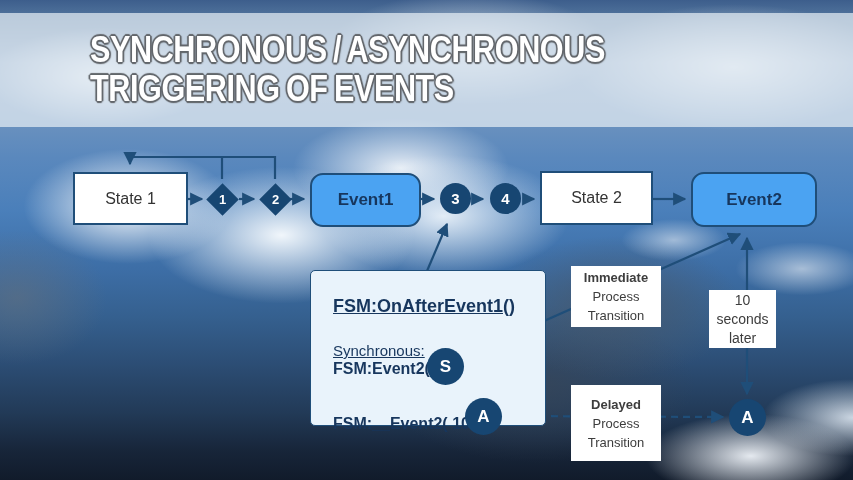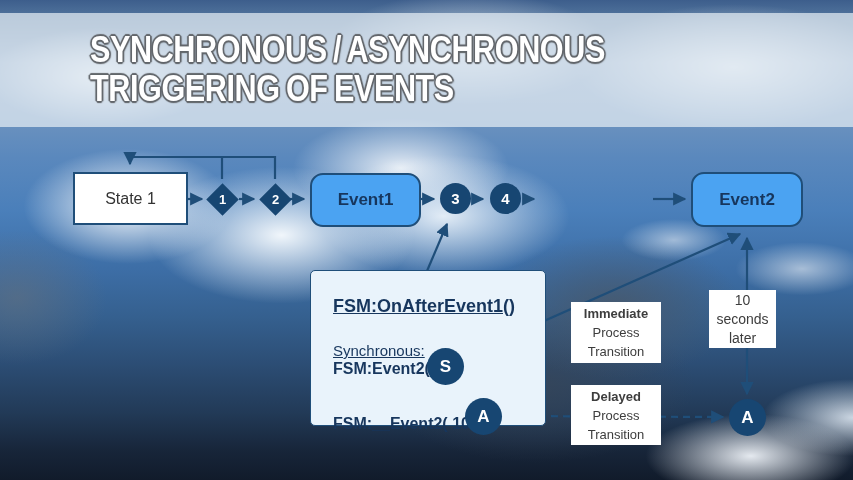--- a/index.html
+++ b/index.html
@@ -121,48 +121,51 @@
   </div>
   <div class="node eventbox" style="left:310px;top:173px;width:111px;height:54px;">
     <span>Event1</span>
   </div>
   <div class="node circle numc" style="left:440px;top:183px;">
     <span>3</span>
   </div>
   <div class="node circle numc" style="left:490px;top:183px;">
     <span>4</span>
   </div>
-  <div class="node eventbox" style="left:691px;top:172px;width:112px;height:55px;">
+  <div class="node statebox" style="left:540px;top:171px;width:113px;height:54px;">
+    <span>State 2</span>
+  </div>
+  <div class="node eventbox" style="left:691px;top:172px;width:126px;height:55px;">
     <span>Event2</span>
   </div>
 
   <div class="panel">
     <div class="t head">FSM:OnAfterEvent1()</div>
     <div class="t lbl" style="top:71px;text-decoration:underline;">Synchronous:</div>
     <div class="t code" style="top:89px;">FSM:Event2()</div>
     <div class="t code" style="top:144px;">FSM:__Event2( 10 )</div>
   </div>
   <div class="node circle badge" style="left:427px;top:348px;">
     <span>S</span>
   </div>
   <div class="node circle badge" style="left:465px;top:398px;">
     <span>A</span>
   </div>
 
-  <div class="node whitebox" style="left:571px;top:266px;width:90px;height:61px;margin-top:36px;">
+  <div class="node whitebox" style="left:571px;top:266px;width:90px;height:61px;">
     <div class="b1">Immediate</div>
     <div>Process</div>
     <div>Transition</div>
   </div>
   <div class="node whitebox" style="left:709px;top:290px;width:67px;height:58px;font-size:14px;">
     <div>10</div>
     <div>seconds</div>
     <div>later</div>
   </div>
-  <div class="node whitebox" style="left:571px;top:385px;width:90px;height:60px;">
+  <div class="node whitebox" style="left:571px;top:385px;width:90px;height:76px;">
     <div class="b1">Delayed</div>
     <div>Process</div>
     <div>Transition</div>
   </div>
   <div class="node circle badge" style="left:729px;top:399px;">
     <span>A</span>
   </div>
 </div>
 
 </body></html>

